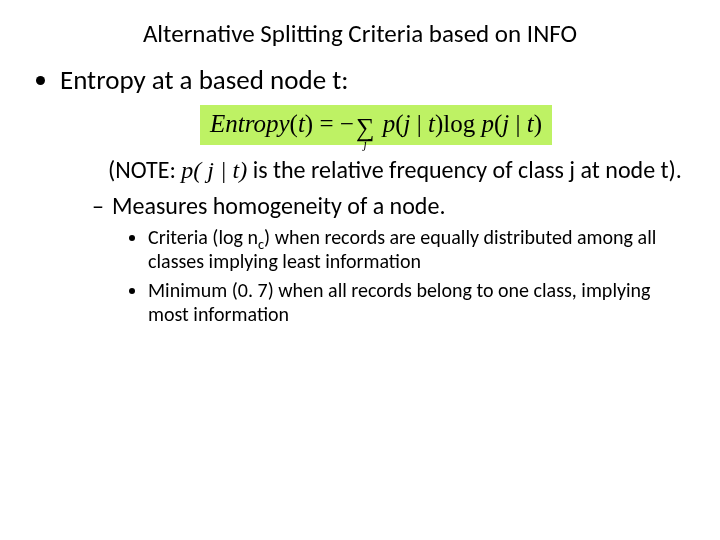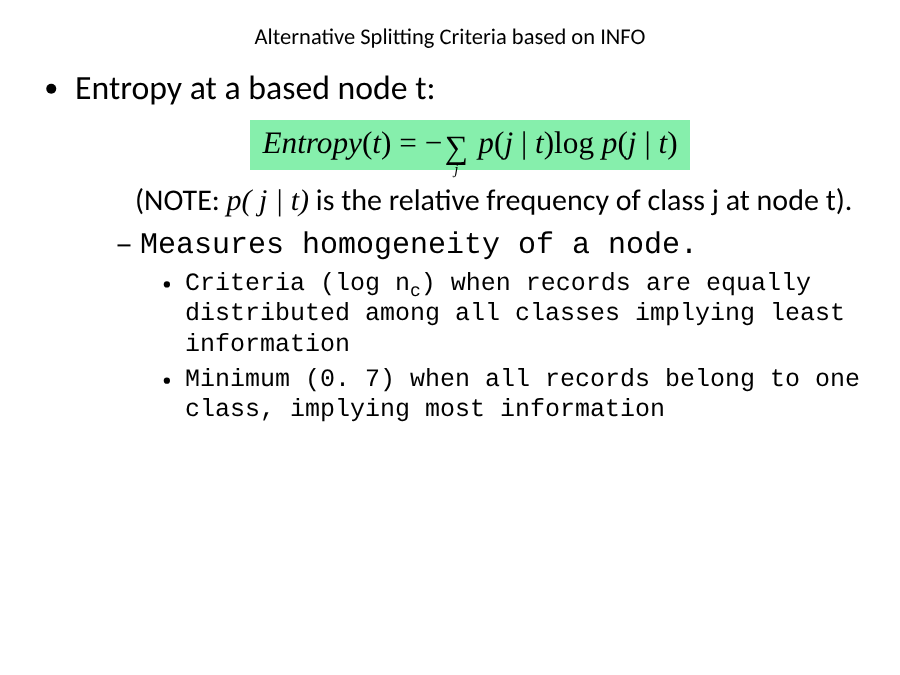--- a/index.html
+++ b/index.html
@@ -10,41 +10,41 @@
     font-family: Calibri, Arial, sans-serif;
     background: #fff;
     color: #000;
     box-sizing: border-box;
   }
   .slide {
     padding: 18px 28px 10px 28px;
   }
   .title {
     text-align: center;
-    font-size: 18px;
+    font-size: 25px;
     font-weight: 400;
     margin: 0 0 14px 0;
   }
   ul.level1 {
     list-style: disc;
     margin: 0 0 0 6px;
     padding-left: 26px;
   }
   ul.level1 > li {
     font-size: 27px;
     line-height: 1.25;
     margin-bottom: 6px;
   }
   .formula-wrap {
     text-align: center;
     margin: 8px 0 10px 0;
   }
   .formula {
     display: inline-block;
-    background: #86efac;
+    background: #bef264;
     padding: 4px 10px 2px 10px;
     font-family: "Times New Roman", serif;
     font-style: italic;
     font-size: 25px;
     line-height: 1.2;
   }
   .formula .op {
     font-style: normal;
   }
   .formula .upright {
@@ -86,21 +86,20 @@
     list-style: none;
     margin: 0 0 0 12px;
     padding-left: 20px;
   }
   ul.level2 > li {
     font-size: 24px;
     line-height: 1.25;
     margin: 4px 0 6px 0;
     position: relative;
     padding-left: 20px;
-    font-family: Liberation Mono, monospace;
   }
   ul.level2 > li::before {
     content: "–";
     position: absolute;
     left: 0;
   }
   ul.level3 {
     list-style: disc;
     margin: 4px 0 6px 18px;
     padding-left: 18px;

